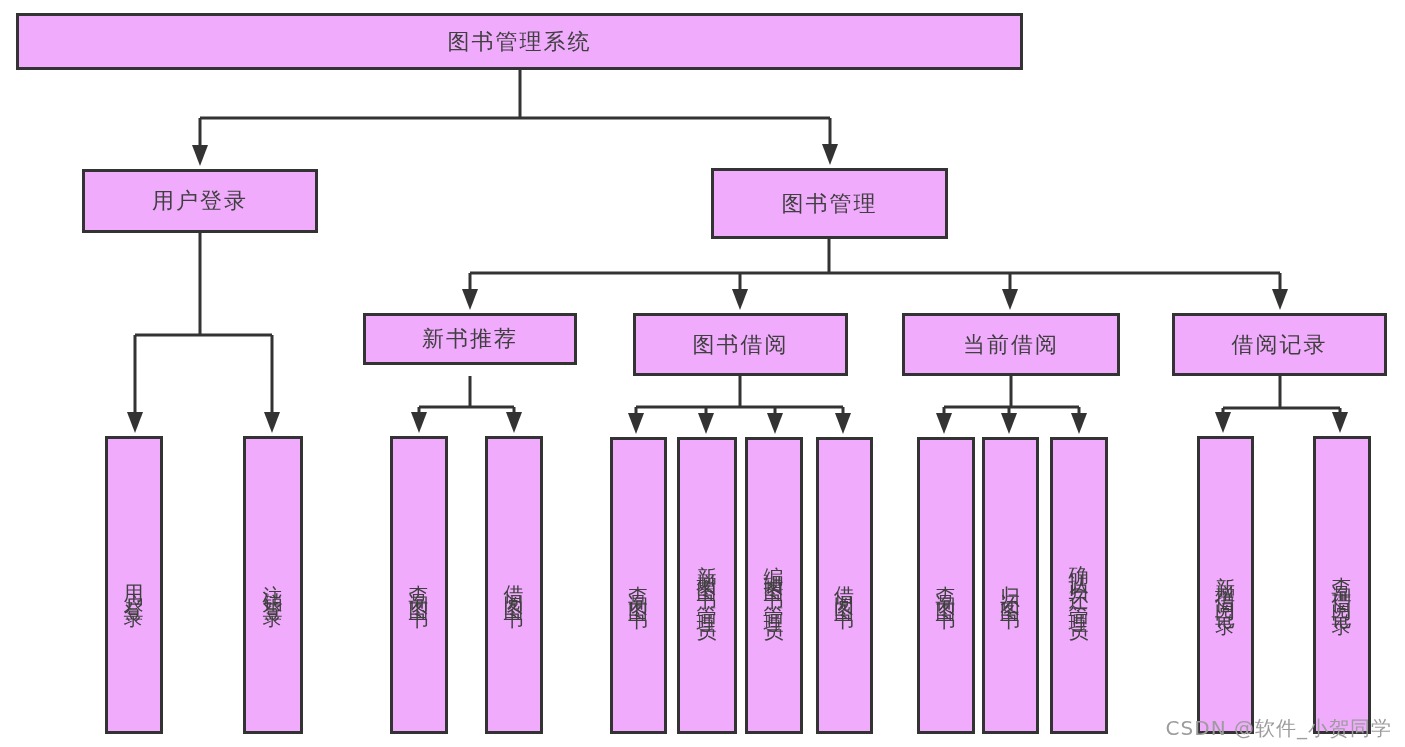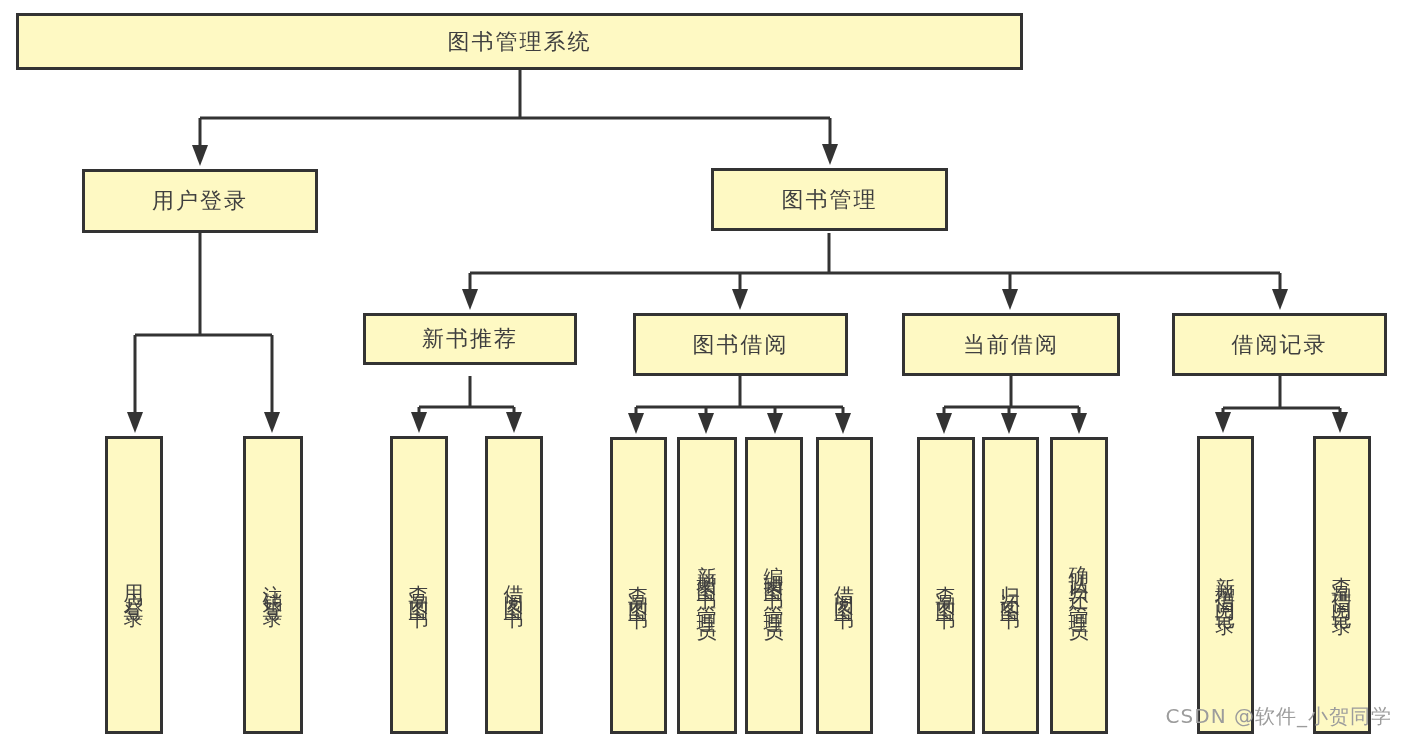--- a/index.html
+++ b/index.html
@@ -10,37 +10,37 @@
     font-family:"DejaVu Sans", sans-serif;
     overflow:hidden;
   }
   svg.connectors{position:absolute;left:0;top:0;width:1405px;height:747px;}
   svg.connectors path, svg.connectors line{stroke:#333333;stroke-width:3;fill:none;}
   svg.connectors polygon{fill:#333333;stroke:none;}
   .node{
     position:absolute;
     box-sizing:border-box;
     border:3px solid #333333;
-    background:#fef9c3;
+    background:#f0abfc;
     display:flex;align-items:center;justify-content:center;
     color:#3f3f3f;
   }
   .hnode{font-size:22px;letter-spacing:2px;}
   .leaf{font-size:20px;}
   .leaf span{
     writing-mode:vertical-rl;
     text-orientation:mixed;
     letter-spacing:8px;
     line-height:1;
     white-space:nowrap;
   }
   .root-title{font-size:22px;letter-spacing:2px;}
   .watermark{
     position:absolute;
-    right:13px;bottom:17px;
+    right:13px;bottom:5px;
     font-size:20px;
     color:#9c9c9c;
     letter-spacing:1px;
     z-index:5;
   }
 </style>
 </head>
 <body>
 
 <div class="canvas">
@@ -96,21 +96,21 @@
     <path d="M1280,376 V408 M1223,408 H1340"></path>
     <line x1="1223" y1="408" x2="1223" y2="421"></line>
       <polygon points="1215,412 1231,412 1223,433"></polygon>
     <line x1="1340" y1="408" x2="1340" y2="421"></line>
       <polygon points="1332,412 1348,412 1340,433"></polygon>
   </svg>
 
   <div class="node root-title" style="left:16px;top:13px;width:1007px;height:57px">图书管理系统</div>
 
   <div class="node hnode" style="left:82px;top:169px;width:236px;height:64px">用户登录</div>
-  <div class="node hnode" style="left:711px;top:168px;width:237px;height:63px">图书管理</div>
+  <div class="node hnode" style="left:711px;top:168px;width:237px;height:71px">图书管理</div>
 
   <div class="node hnode" style="left:363px;top:313px;width:214px;height:52px">新书推荐</div>
   <div class="node hnode" style="left:902px;top:313px;width:218px;height:63px">当前借阅</div>
   <div class="node hnode" style="left:633px;top:313px;width:215px;height:63px">图书借阅</div>
   <div class="node hnode" style="left:1172px;top:313px;width:215px;height:63px">借阅记录</div>
 
   <div class="node leaf" style="left:105px;top:436px;width:58px;height:298px">
     <span>用户登录</span>
   </div>
   <div class="node leaf" style="left:243px;top:436px;width:60px;height:298px">

